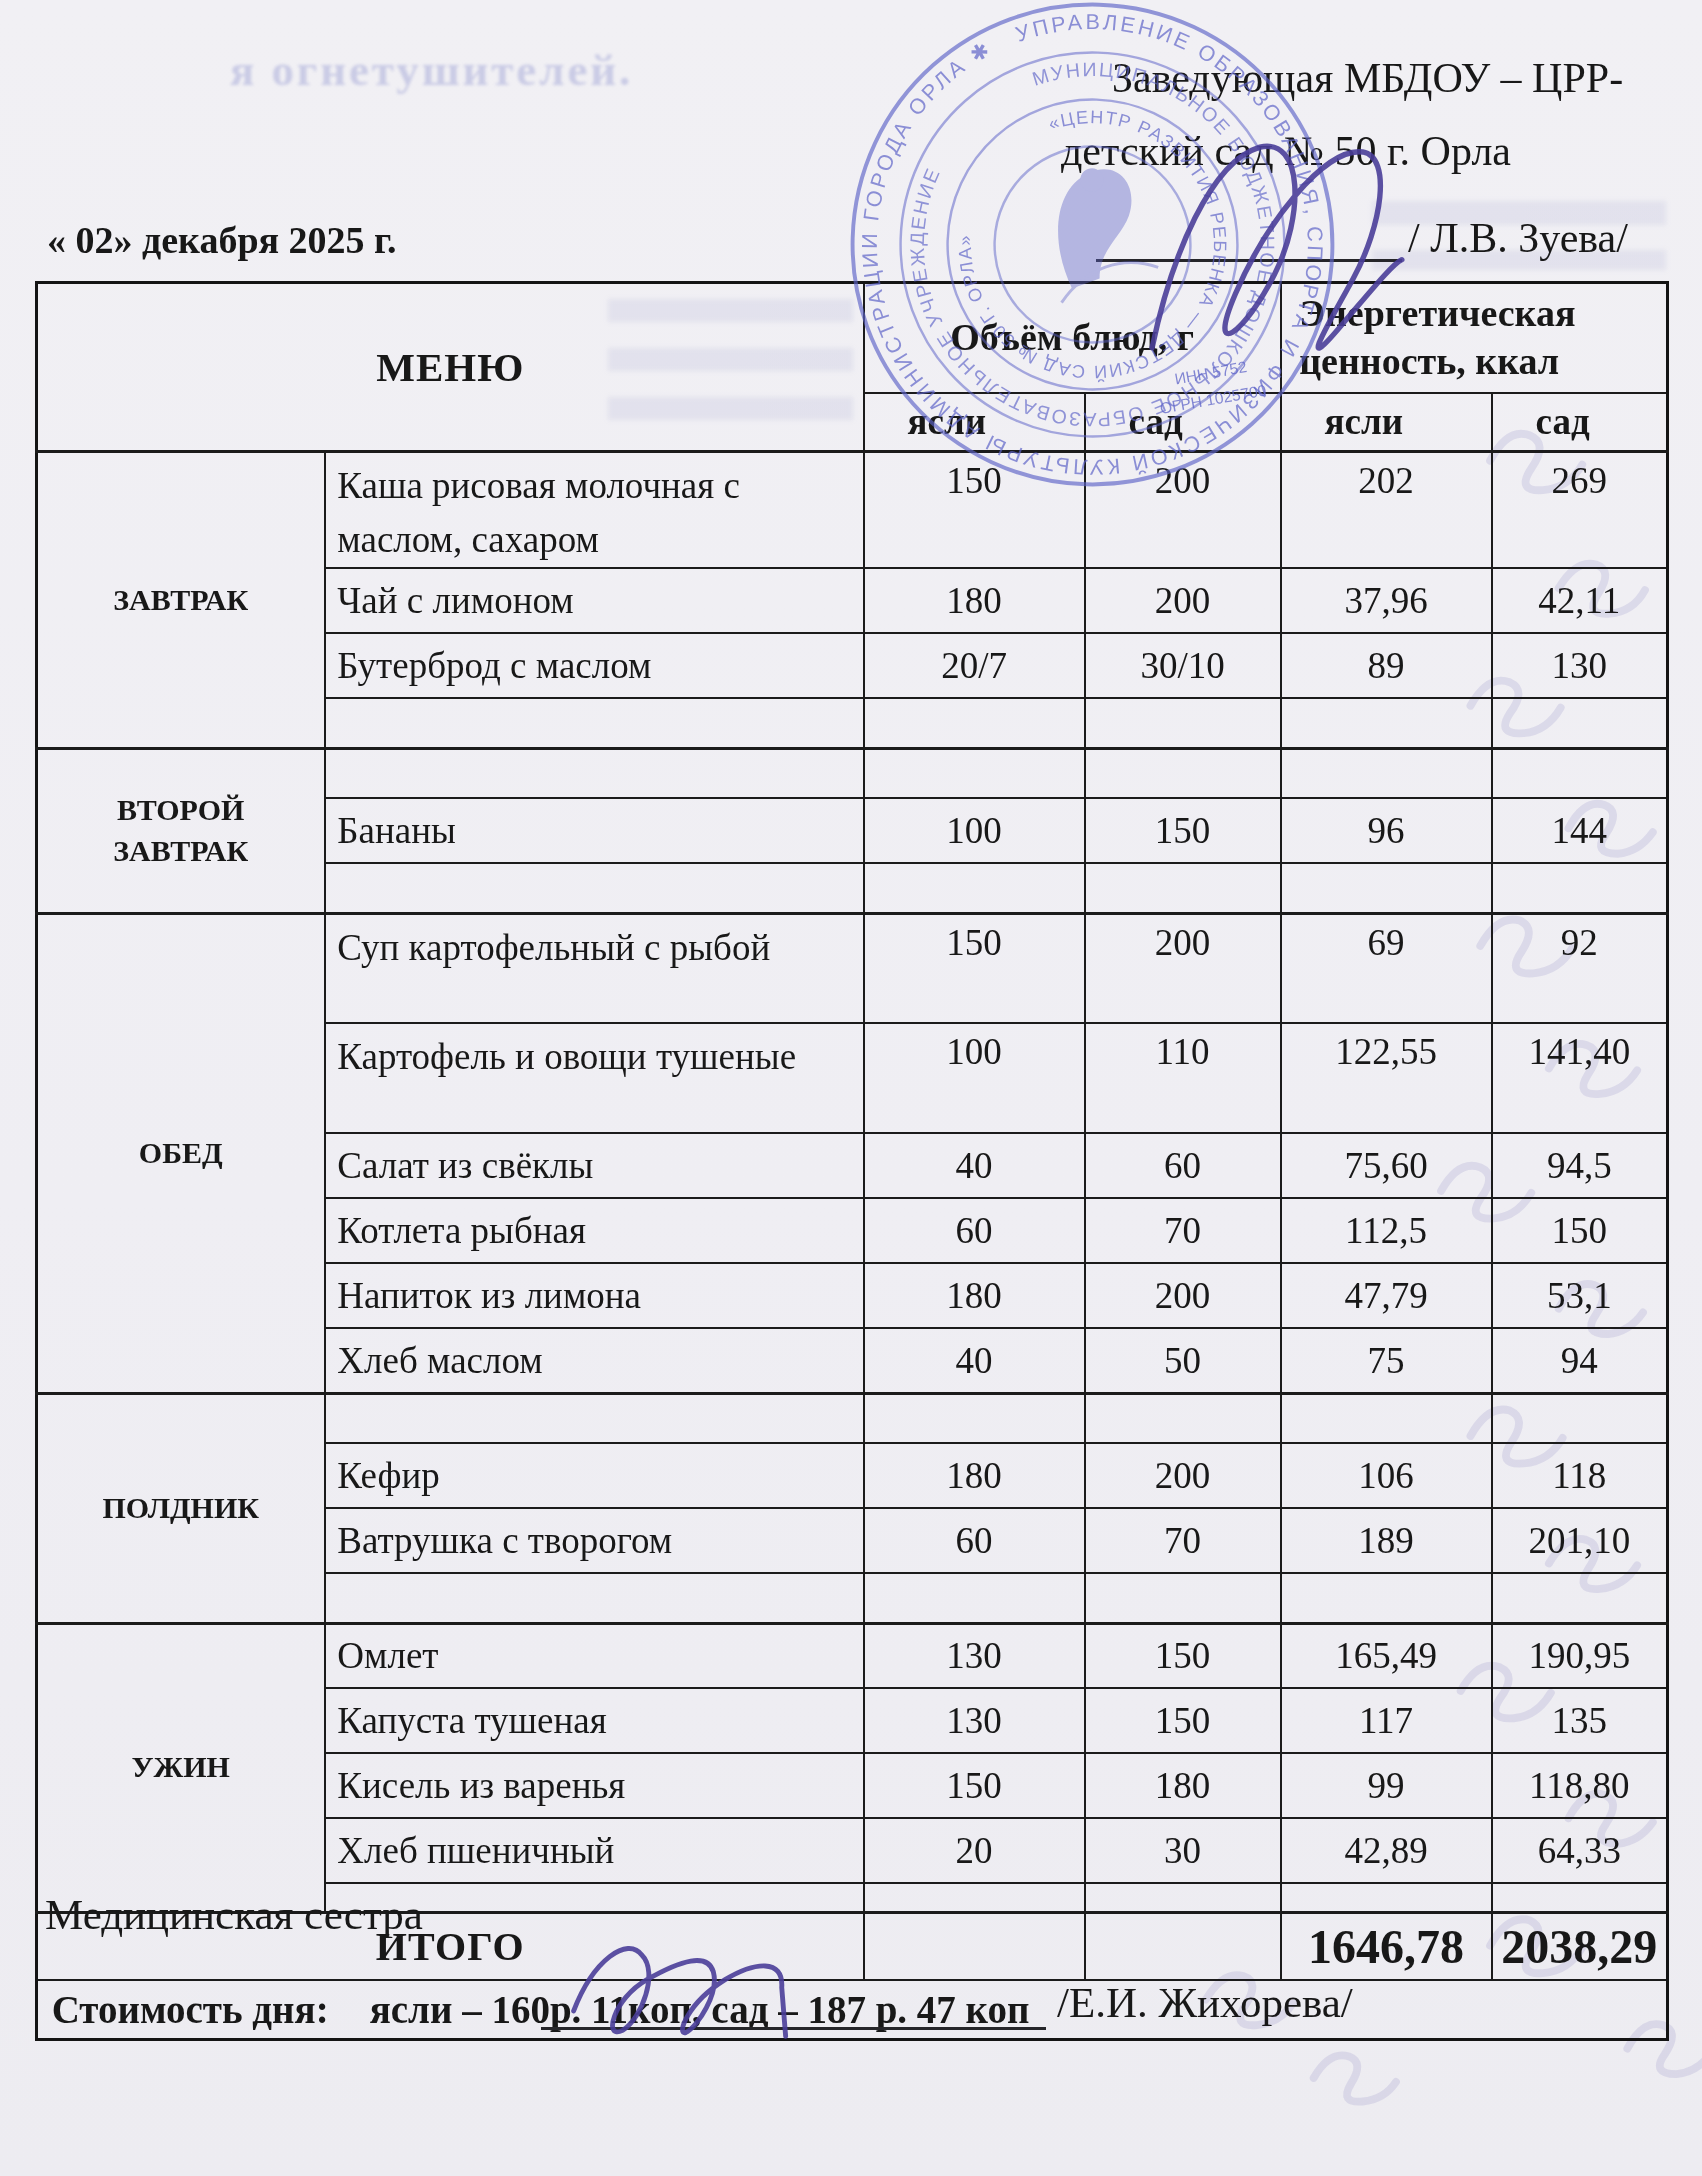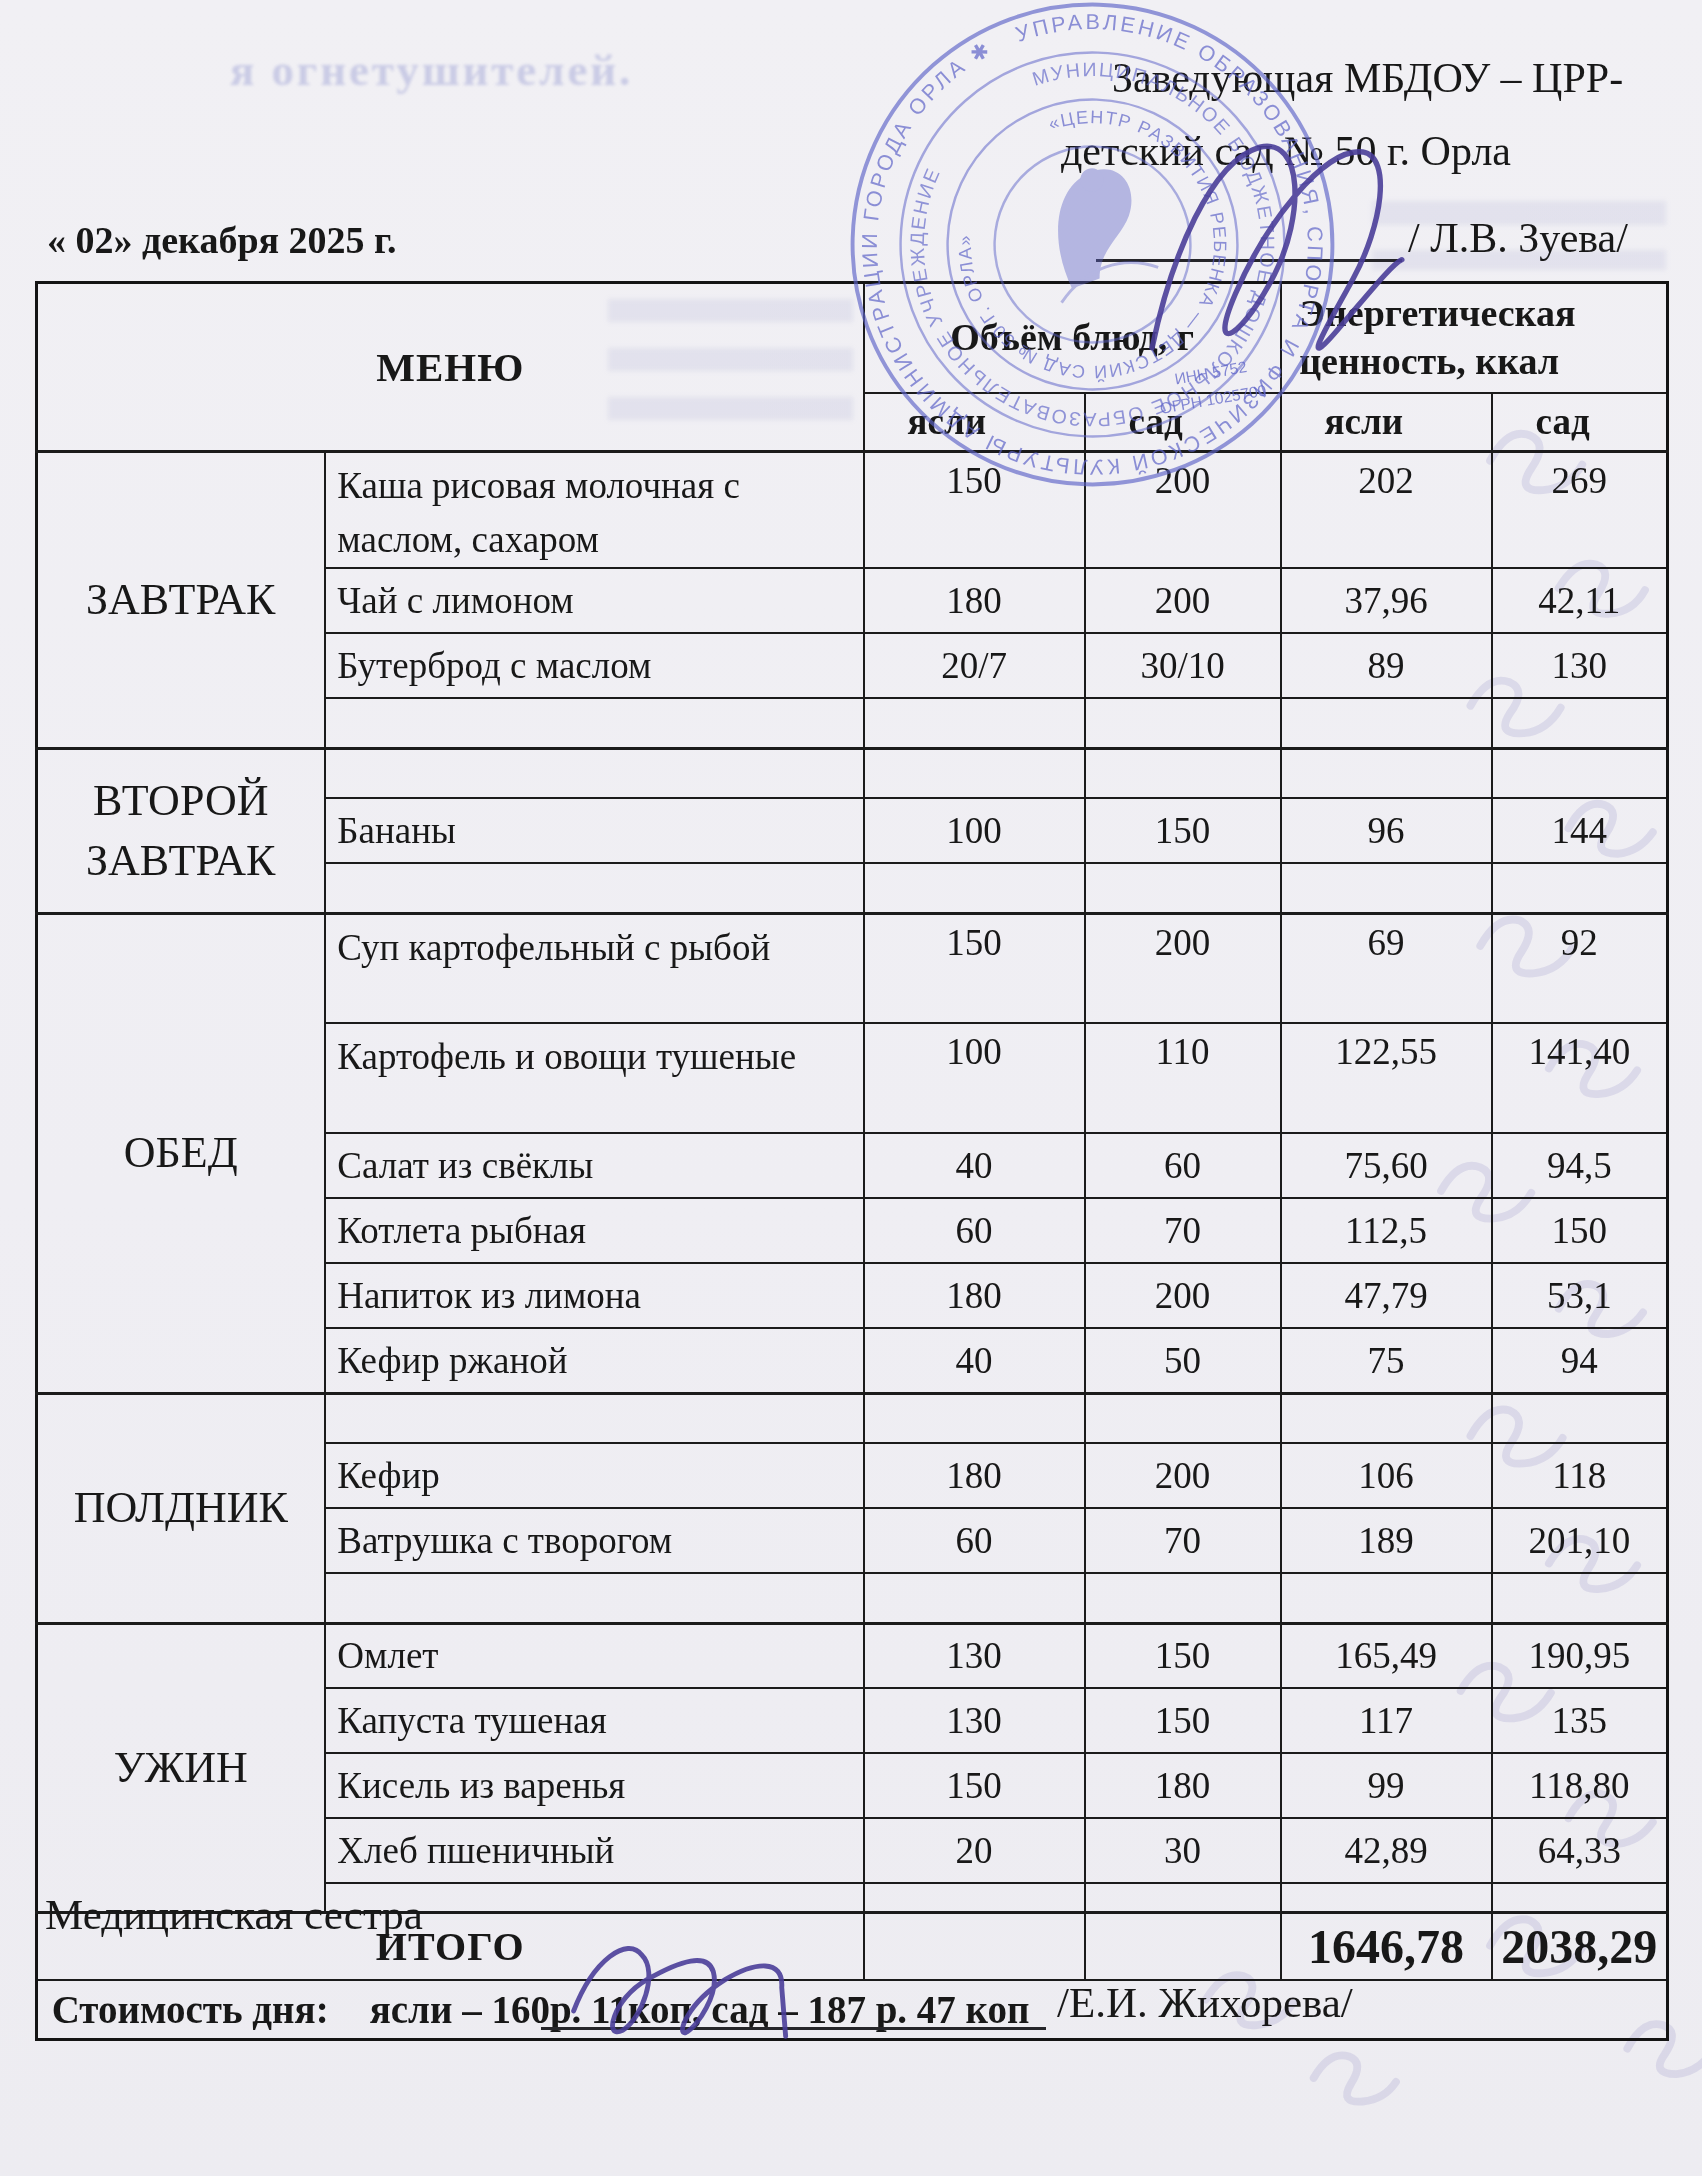--- a/index.html
+++ b/index.html
@@ -37,21 +37,21 @@
     border:3.4px solid #141414;
   }
   .menu-table th,.menu-table td{border:2.5px solid #1b1b1b;overflow:hidden}
   .hrow-a{height:110px}
   .hrow-b{height:59px}
   .h-menu{font-weight:bold;font-size:41px;text-align:center;vertical-align:middle;letter-spacing:1px}
   .h-group{font-weight:bold;font-size:38px;vertical-align:middle;line-height:1.25}
   .h-vol{text-align:center}
   .h-en{text-align:left;padding-left:17.6px}
   .h-sub{font-weight:bold;font-size:37px;text-align:left;padding-left:43px;vertical-align:middle}
-  .cat-cell{font-weight:normal;font-size:44px;text-align:center;vertical-align:middle;line-height:1.35;padding:0 10px}
+  .cat-cell{font-weight:bold;font-size:30px;text-align:center;vertical-align:middle;line-height:1.35;padding:0 10px}
   .dish-cell{font-size:37px;text-align:left;padding-left:11.8px;padding-right:48px;line-height:1.45}
   .num-cell{font-size:37px;text-align:center}
   tr.r-tall{height:110px}
   tr.r-tall td:not(.cat-cell){vertical-align:top;padding-top:5.9px}
   tr.r-norm{height:65px}
   tr.r-norm td{vertical-align:middle}
   tr.r-spacer{height:50px}
   tr.r-spacer_sm{height:29px}
   tr.sec-start td{border-top-width:3.9px}
   tr.totals-row{height:68px}
@@ -209,21 +209,21 @@
         <td class="num-cell">150</td>
       </tr>
       <tr class="r-norm">
         <td class="dish-cell">Напиток из лимона</td>
         <td class="num-cell">180</td>
         <td class="num-cell">200</td>
         <td class="num-cell">47,79</td>
         <td class="num-cell">53,1</td>
       </tr>
       <tr class="r-norm">
-        <td class="dish-cell">Кефир ржаной</td>
+        <td class="dish-cell">Хлеб маслом</td>
         <td class="num-cell">40</td>
         <td class="num-cell">50</td>
         <td class="num-cell">75</td>
         <td class="num-cell">94</td>
       </tr>
       <tr class="r-spacer sec-start">
         <td rowspan="4" class="cat-cell">ПОЛДНИК</td>
         <td class="dish-cell"></td>
         <td class="num-cell"></td>
         <td class="num-cell"></td>

